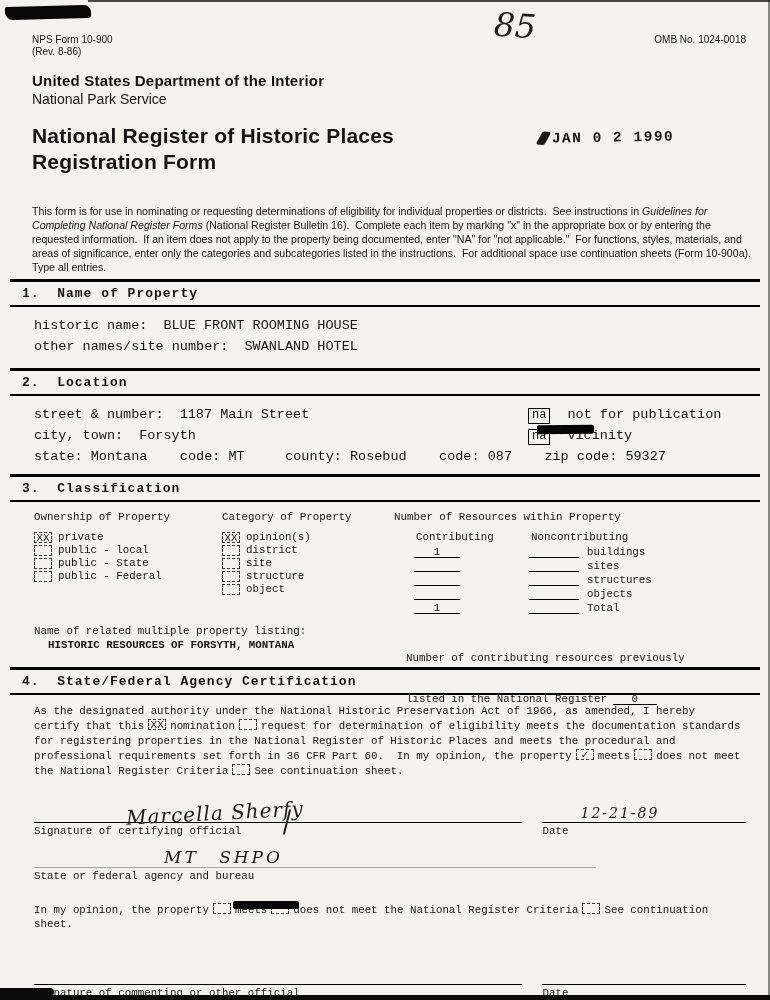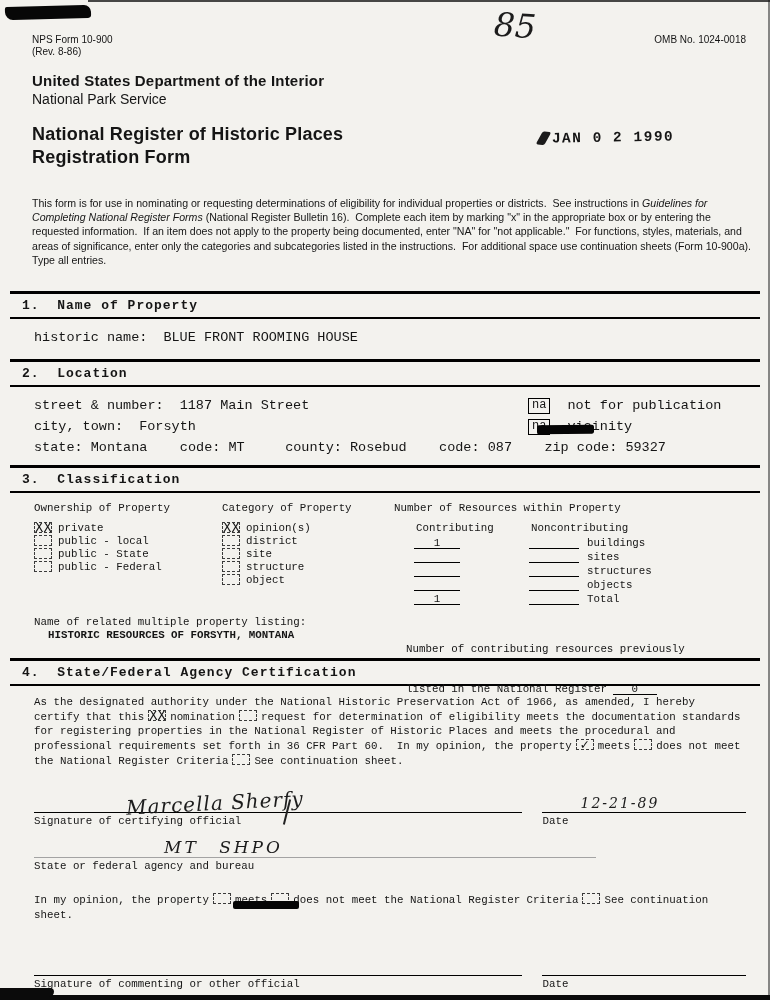--- a/index.html
+++ b/index.html
@@ -21,45 +21,45 @@
   
   .handwriting { font-family:"DejaVu Serif", serif; font-style:italic; color:#1c1c1c; }
   .hw-85 { position:absolute; left:494px; top:6px; font-size:33px; transform:rotate(4deg); }
   .stamp { position:absolute; left:498px; top:114px; font-weight:bold; font-size:14.5px; letter-spacing:1.5px; transform:rotate(-1deg); white-space:pre; }
   .stamp-smudge { display:inline-block; width:9px; height:13px; background:#1b1b1b; border-radius:2px; transform:skewX(-22deg) rotate(9deg); margin-right:4px; vertical-align:-2px; }
   
   .inner { padding:34px 24px 0 32px; font-family:"Liberation Sans","DejaVu Sans",sans-serif; }
   .form-meta { display:flex; justify-content:space-between; font-size:10px; line-height:1.2; }
   .dept { margin-top:14px; font-size:15px; font-weight:600; letter-spacing:.2px; }
   .svc { font-size:14px; margin-top:2px; }
-  .doc-title { margin-top:16px; font-size:18px; font-weight:bold; line-height:1.25; letter-spacing:.2px; }
+  .doc-title { margin-top:16px; font-size:21px; font-weight:bold; line-height:1.25; letter-spacing:.2px; }
   .intro { margin-top:28px; font-size:10.6px; line-height:1.34; width:724px; }
   .intro span { white-space:pre-wrap; }
   .intro .it { font-style:italic; }
   
   .sec { margin:0 10px; }
-  .sec:first-of-type { margin-top:24px; }
+  .sec:first-of-type { margin-top:5px; }
   .sec-head { border-top:3px solid #000; border-bottom:2px solid #000; padding:4px 0 4px 12px; font-size:13px; font-weight:bold; letter-spacing:1px; white-space:pre; }
   .sec-body { padding:9px 14px 10px 24px; }
   .mono-line { font-size:13.5px; line-height:1.55; white-space:pre; }
   .lbl { margin-right:16px; }
   
   .s2-row { display:flex; justify-content:space-between; font-size:13.5px; line-height:1.55; }
   .s2-right { width:218px; display:flex; align-items:center; gap:17px; white-space:pre; }
   .na-box { display:inline-block; border:1.5px solid #000; padding:0 3px 1px 3px; font-size:12px; line-height:13px; }
   .state-line { font-size:13.5px; margin-top:2px; white-space:pre; }
   
   .s3 { font-size:10.8px; }
   .s3-cols { display:flex; }
   .s3-col.own { width:188px; }
   .s3-col.cat { width:172px; }
   .s3-col.res { flex:1; position:relative; }
   .col-title { margin-bottom:8px; white-space:pre; }
   .cb-item { height:13px; white-space:pre; }
-  .cbx { display:inline-block; width:18px; height:11px; border:1px dashed #3a3a3a; font-size:14px; line-height:10px; text-align:center; margin-right:6px; vertical-align:middle; overflow:hidden; }
+  .cbx { display:inline-block; width:18px; height:11px; border:1px dashed #3a3a3a; font-size:11px; line-height:10px; text-align:center; margin-right:6px; vertical-align:middle; overflow:hidden; }
   .res-headers { position:relative; height:15px; }
   .rh1 { position:absolute; left:22px; white-space:pre; }
   .rh2 { position:absolute; left:137px; white-space:pre; }
   .res-row { position:relative; height:14px; }
   .res-cell { position:absolute; border-bottom:1px solid #000; height:12px; text-align:center; }
   .res-cell.c1 { left:20px; width:46px; }
   .res-cell.c2 { left:135px; width:50px; }
   .res-label { position:absolute; left:193px; white-space:pre; }
   .s3-bottom { position:relative; margin-top:9px; height:32px; }
   .s3-bl div { line-height:1.25; white-space:pre; }
@@ -120,20 +120,21 @@
       <div>National Register of Historic Places</div>
       <div>Registration Form</div>
     </div>
     <p class="intro"><span>This form is for use in nominating or requesting determinations of eligibility for individual properties or districts.  See instructions in </span><span class="it">Guidelines for Completing National Register Forms</span><span> (National Register Bulletin 16).  Complete each item by marking "x" in the appropriate box or by entering the requested information.  If an item does not apply to the property being documented, enter "NA" for "not applicable."  For functions, styles, materials, and areas of significance, enter only the categories and subcategories listed in the instructions.  For additional space use continuation sheets (Form 10-900a).  Type all entries.</span></p>
   </div>
 
   <section class="sec">
     <h2 class="sec-head">1.  Name of Property</h2>
     <div class="sec-body">
       <div class="mono-line"><span class="lbl">historic name:</span><span class="val">BLUE FRONT ROOMING HOUSE</span></div>
+      <div class="mono-line"><span class="lbl">other names/site number:</span><span class="val">SWANLAND HOTEL</span></div>
     </div>
   </section>
 
   <section class="sec">
     <h2 class="sec-head">2.  Location</h2>
     <div class="sec-body">
       <div class="s2-row">
         <div class="s2-left mono-line"><span class="lbl">street &amp; number:</span><span class="val">1187 Main Street</span></div>
         <div class="s2-right">
           <span class="na-box">na</span>

